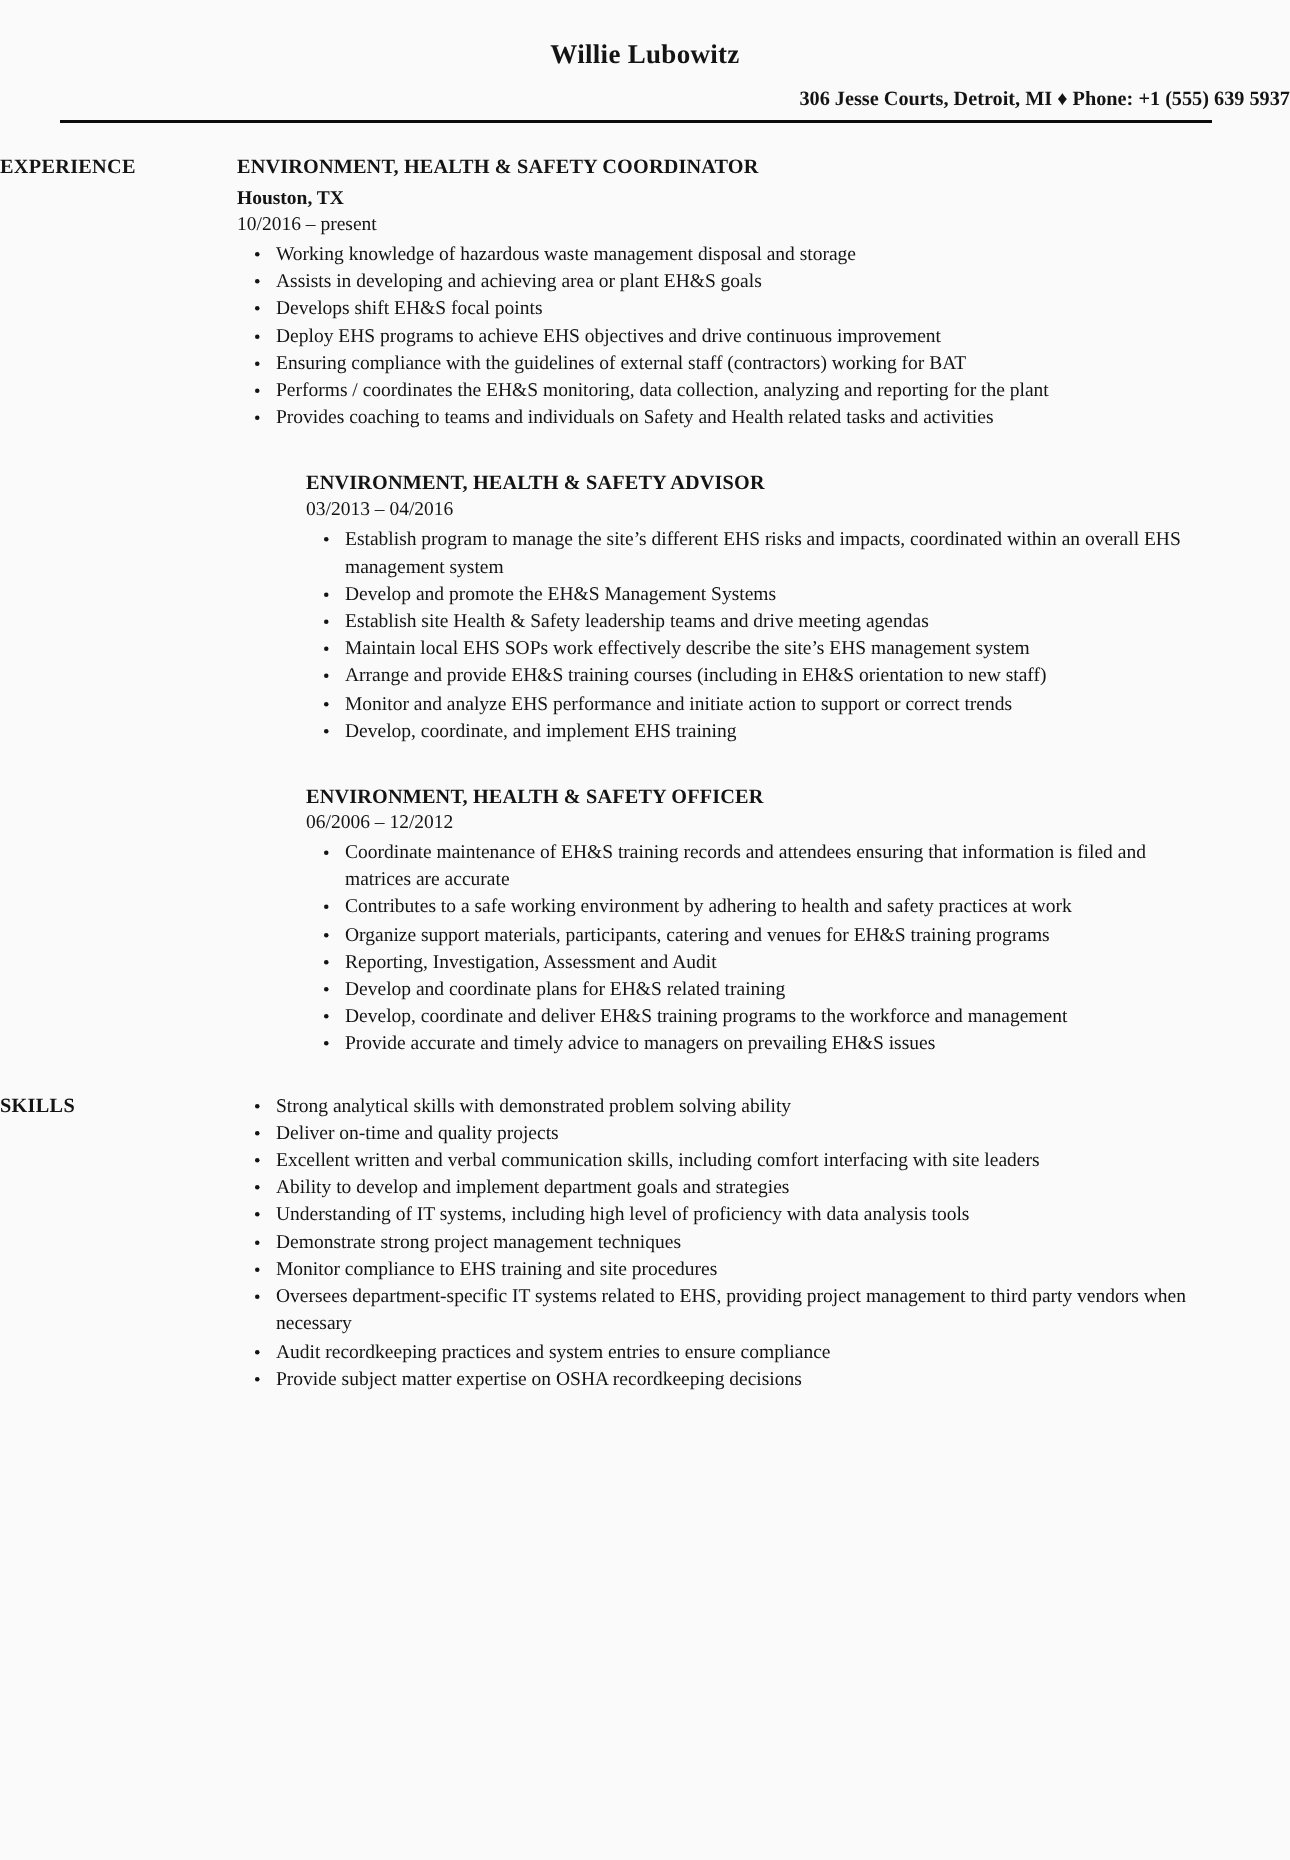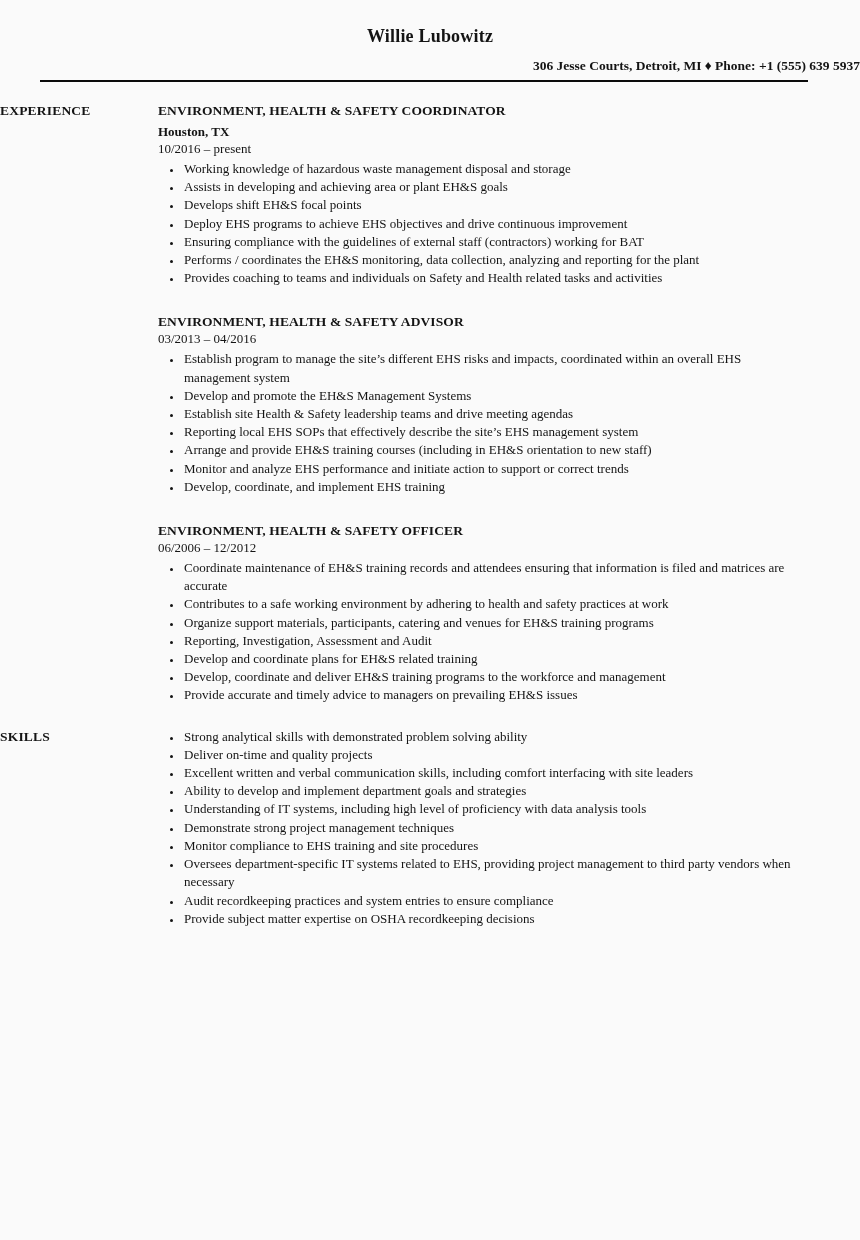--- a/index.html
+++ b/index.html
@@ -45,21 +45,21 @@
     flex: 0 0 158px;
     font-size: 13.5px;
     font-weight: bold;
     line-height: 17px;
     letter-spacing: 0.2px;
   }
   .section-content {
     flex: 1 1 auto;
     padding-right: 64px;
   }
-  .job + .job { margin-top: 26px; }
+  .job + .job { margin-top: 26px; margin-left: 46px; }
   .job-title {
     font-size: 13.5px;
     font-weight: bold;
     line-height: 17px;
     letter-spacing: 0.1px;
   }
   .job-location {
     font-size: 13px;
     font-weight: bold;
     margin-top: 5px;
@@ -130,21 +130,21 @@
             </ul>
         </div>
 
         <div class="job">
           <div class="job-title">ENVIRONMENT, HEALTH &amp; SAFETY ADVISOR</div>
           <div class="job-dates">03/2013 – 04/2016</div>
           <ul class="bullets">
               <li>Establish program to manage the site’s different EHS risks and impacts, coordinated within an overall EHS management system</li>
               <li>Develop and promote the EH&amp;S Management Systems</li>
               <li>Establish site Health &amp; Safety leadership teams and drive meeting agendas</li>
-              <li>Reporting local EHS SOPs that effectively describe the site’s EHS management system</li>
+              <li>Maintain local EHS SOPs work effectively describe the site’s EHS management system</li>
               <li>Arrange and provide EH&amp;S training courses (including in EH&amp;S orientation to new staff)</li>
               <li>Monitor and analyze EHS performance and initiate action to support or correct trends</li>
               <li>Develop, coordinate, and implement EHS training</li>
             </ul>
         </div>
 
         <div class="job">
           <div class="job-title">ENVIRONMENT, HEALTH &amp; SAFETY OFFICER</div>
           <div class="job-dates">06/2006 – 12/2012</div>
           <ul class="bullets">

